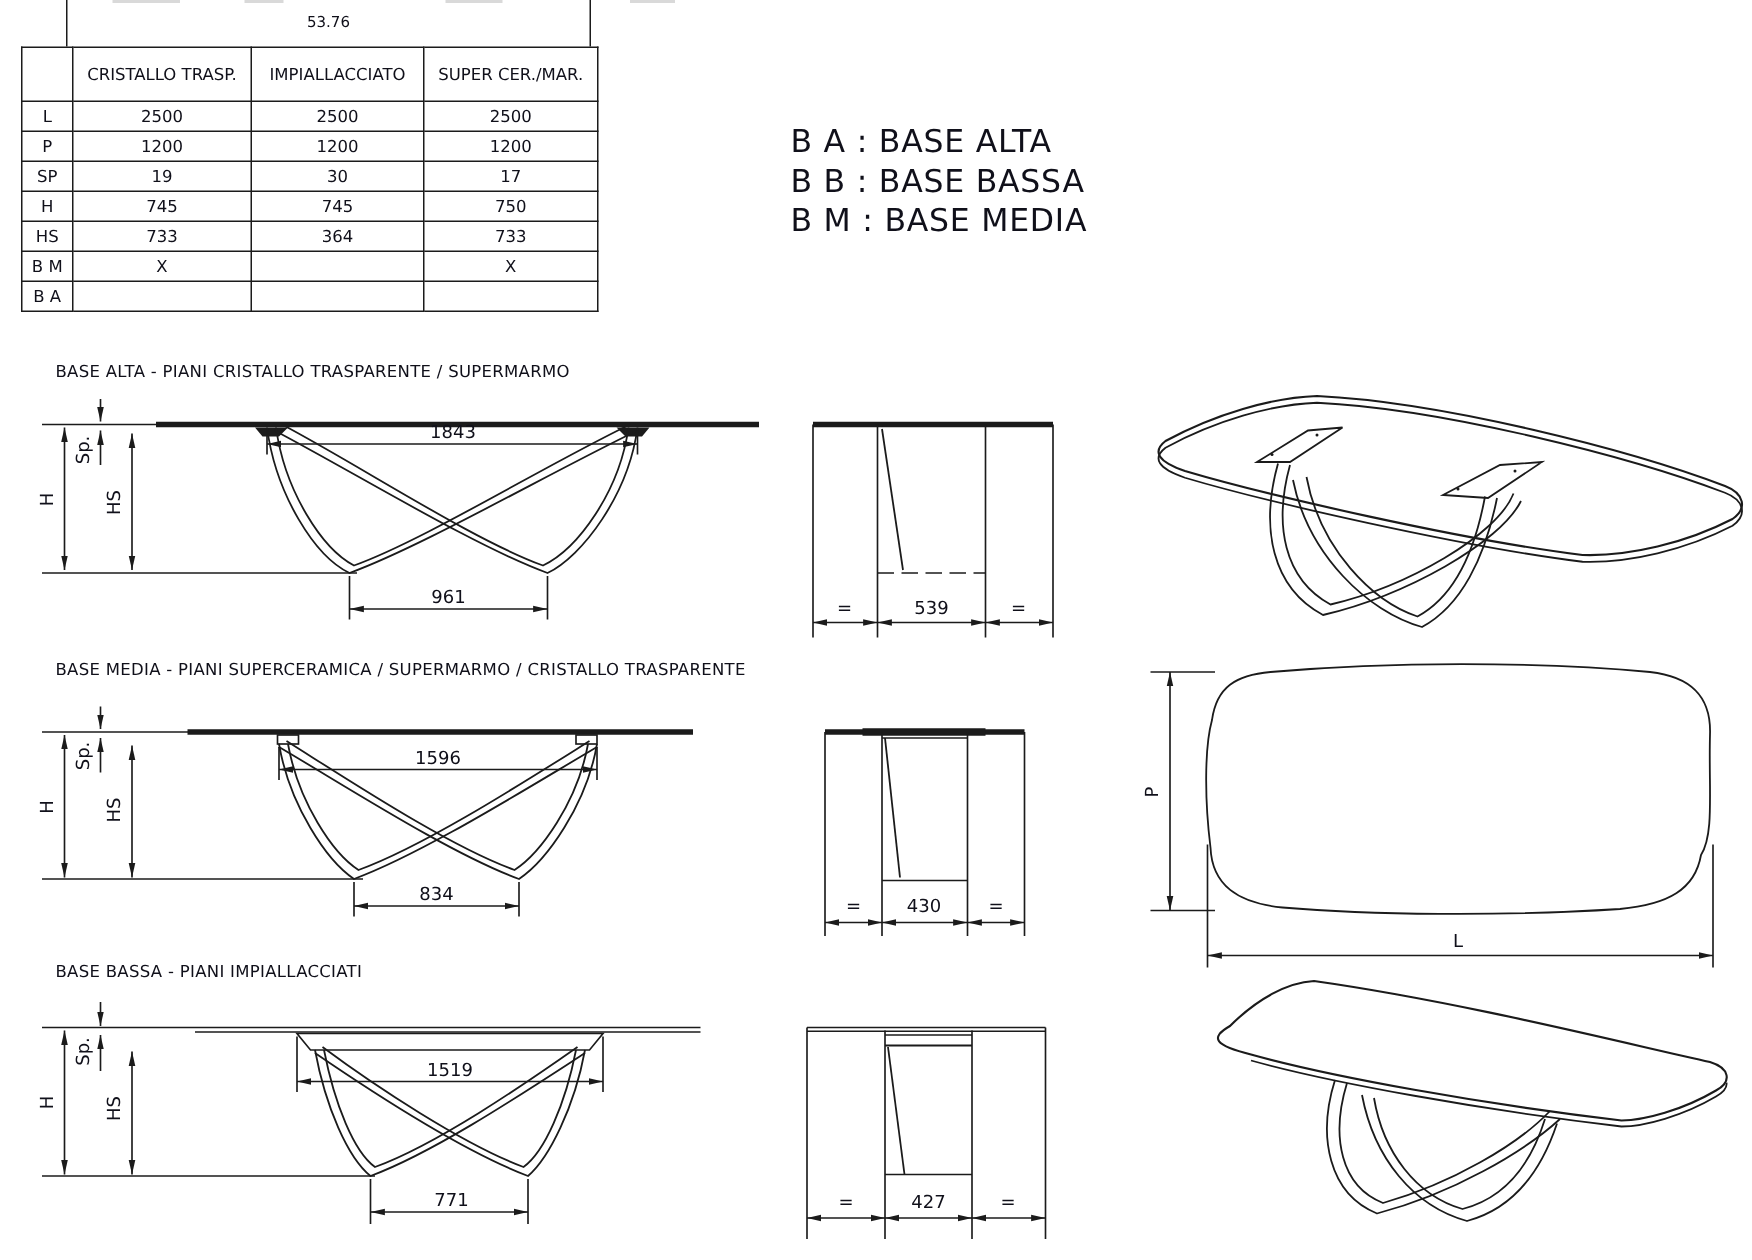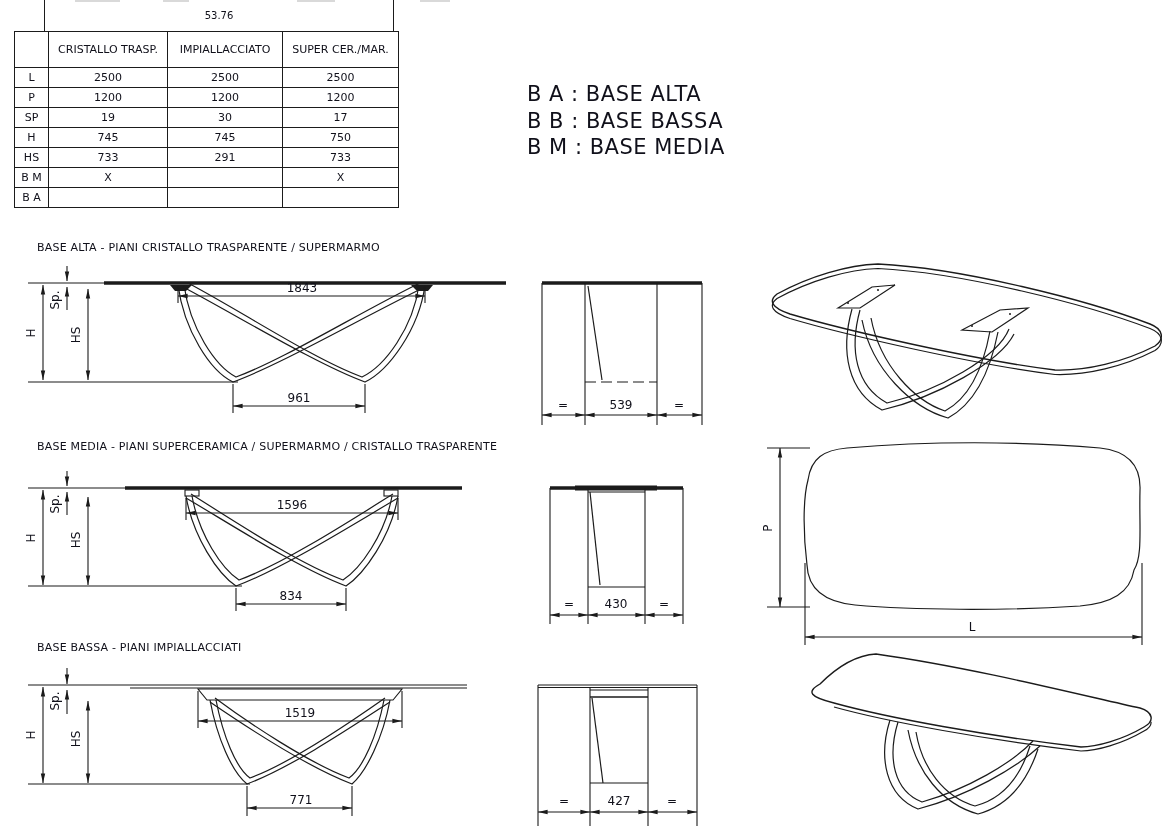--- a/index.html
+++ b/index.html
@@ -78,21 +78,21 @@
       </tr>
       <tr>
         <td>H</td>
         <td>745</td>
         <td>745</td>
         <td>750</td>
       </tr>
       <tr>
         <td>HS</td>
         <td>733</td>
-        <td>291</td>
+        <td>364</td>
         <td>733</td>
       </tr>
       <tr>
         <td>B M</td>
         <td>X</td>
         <td></td>
         <td>X</td>
       </tr>
       <tr>
         <td>B A</td>

